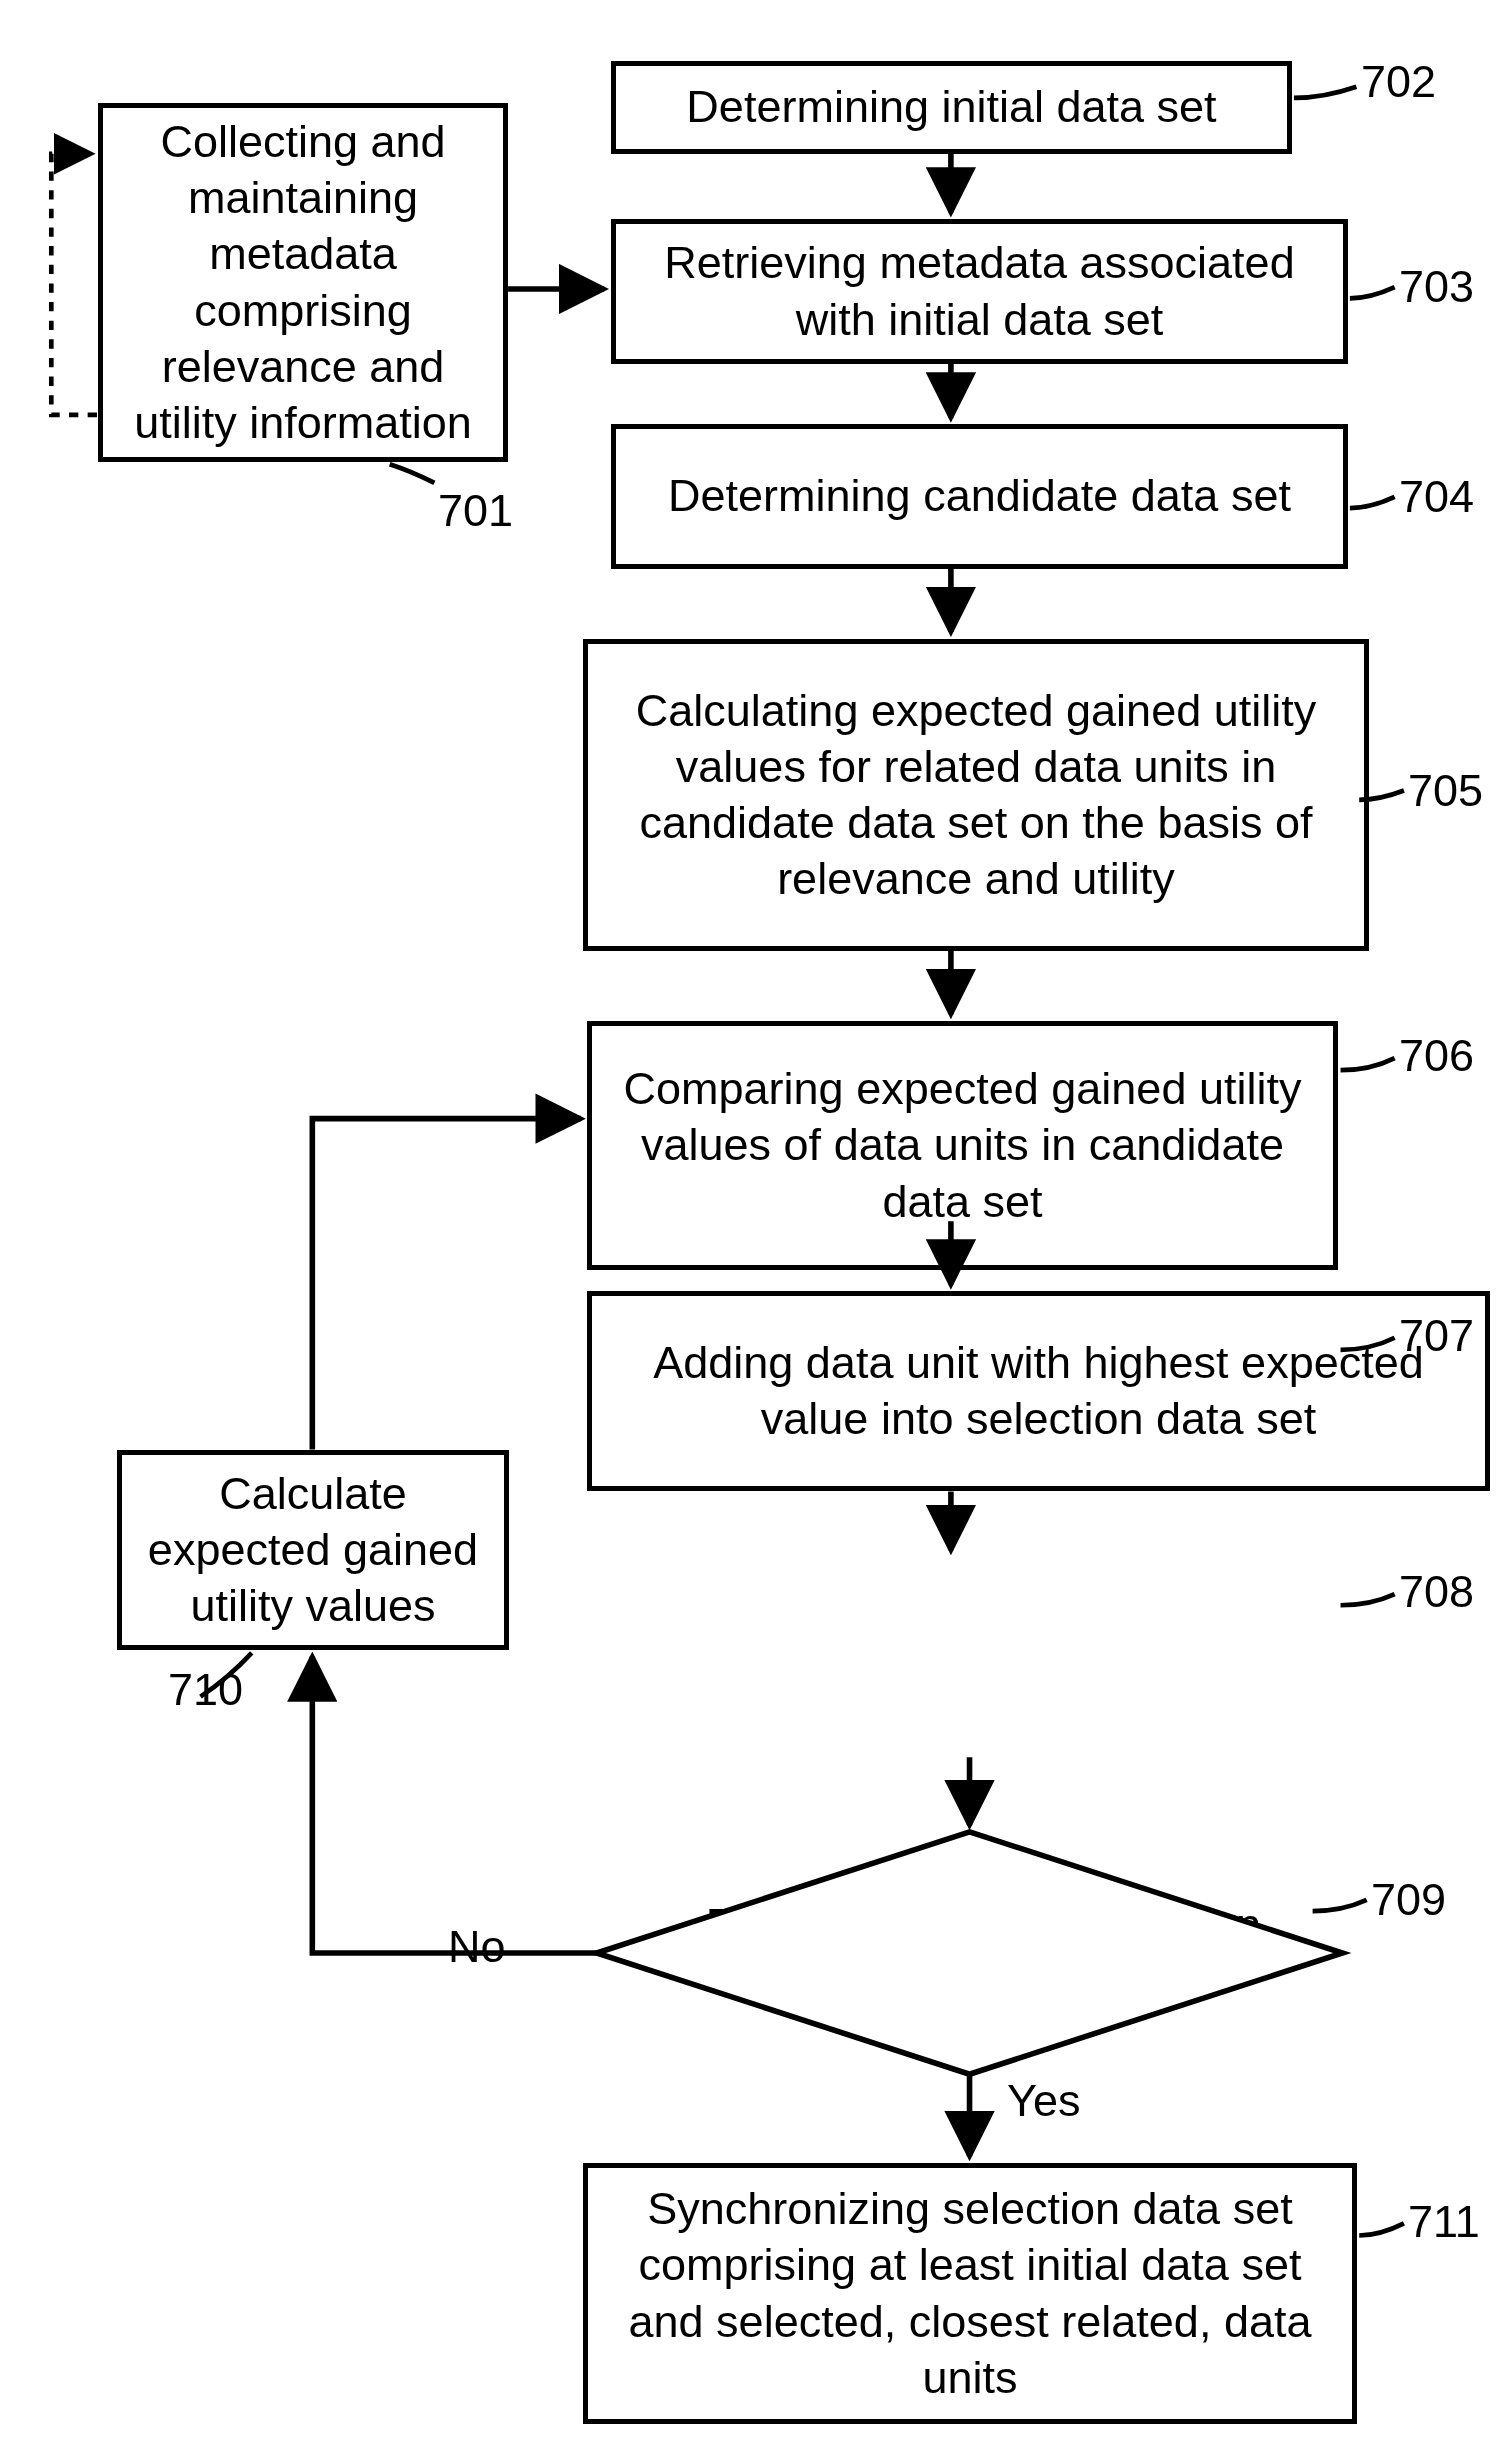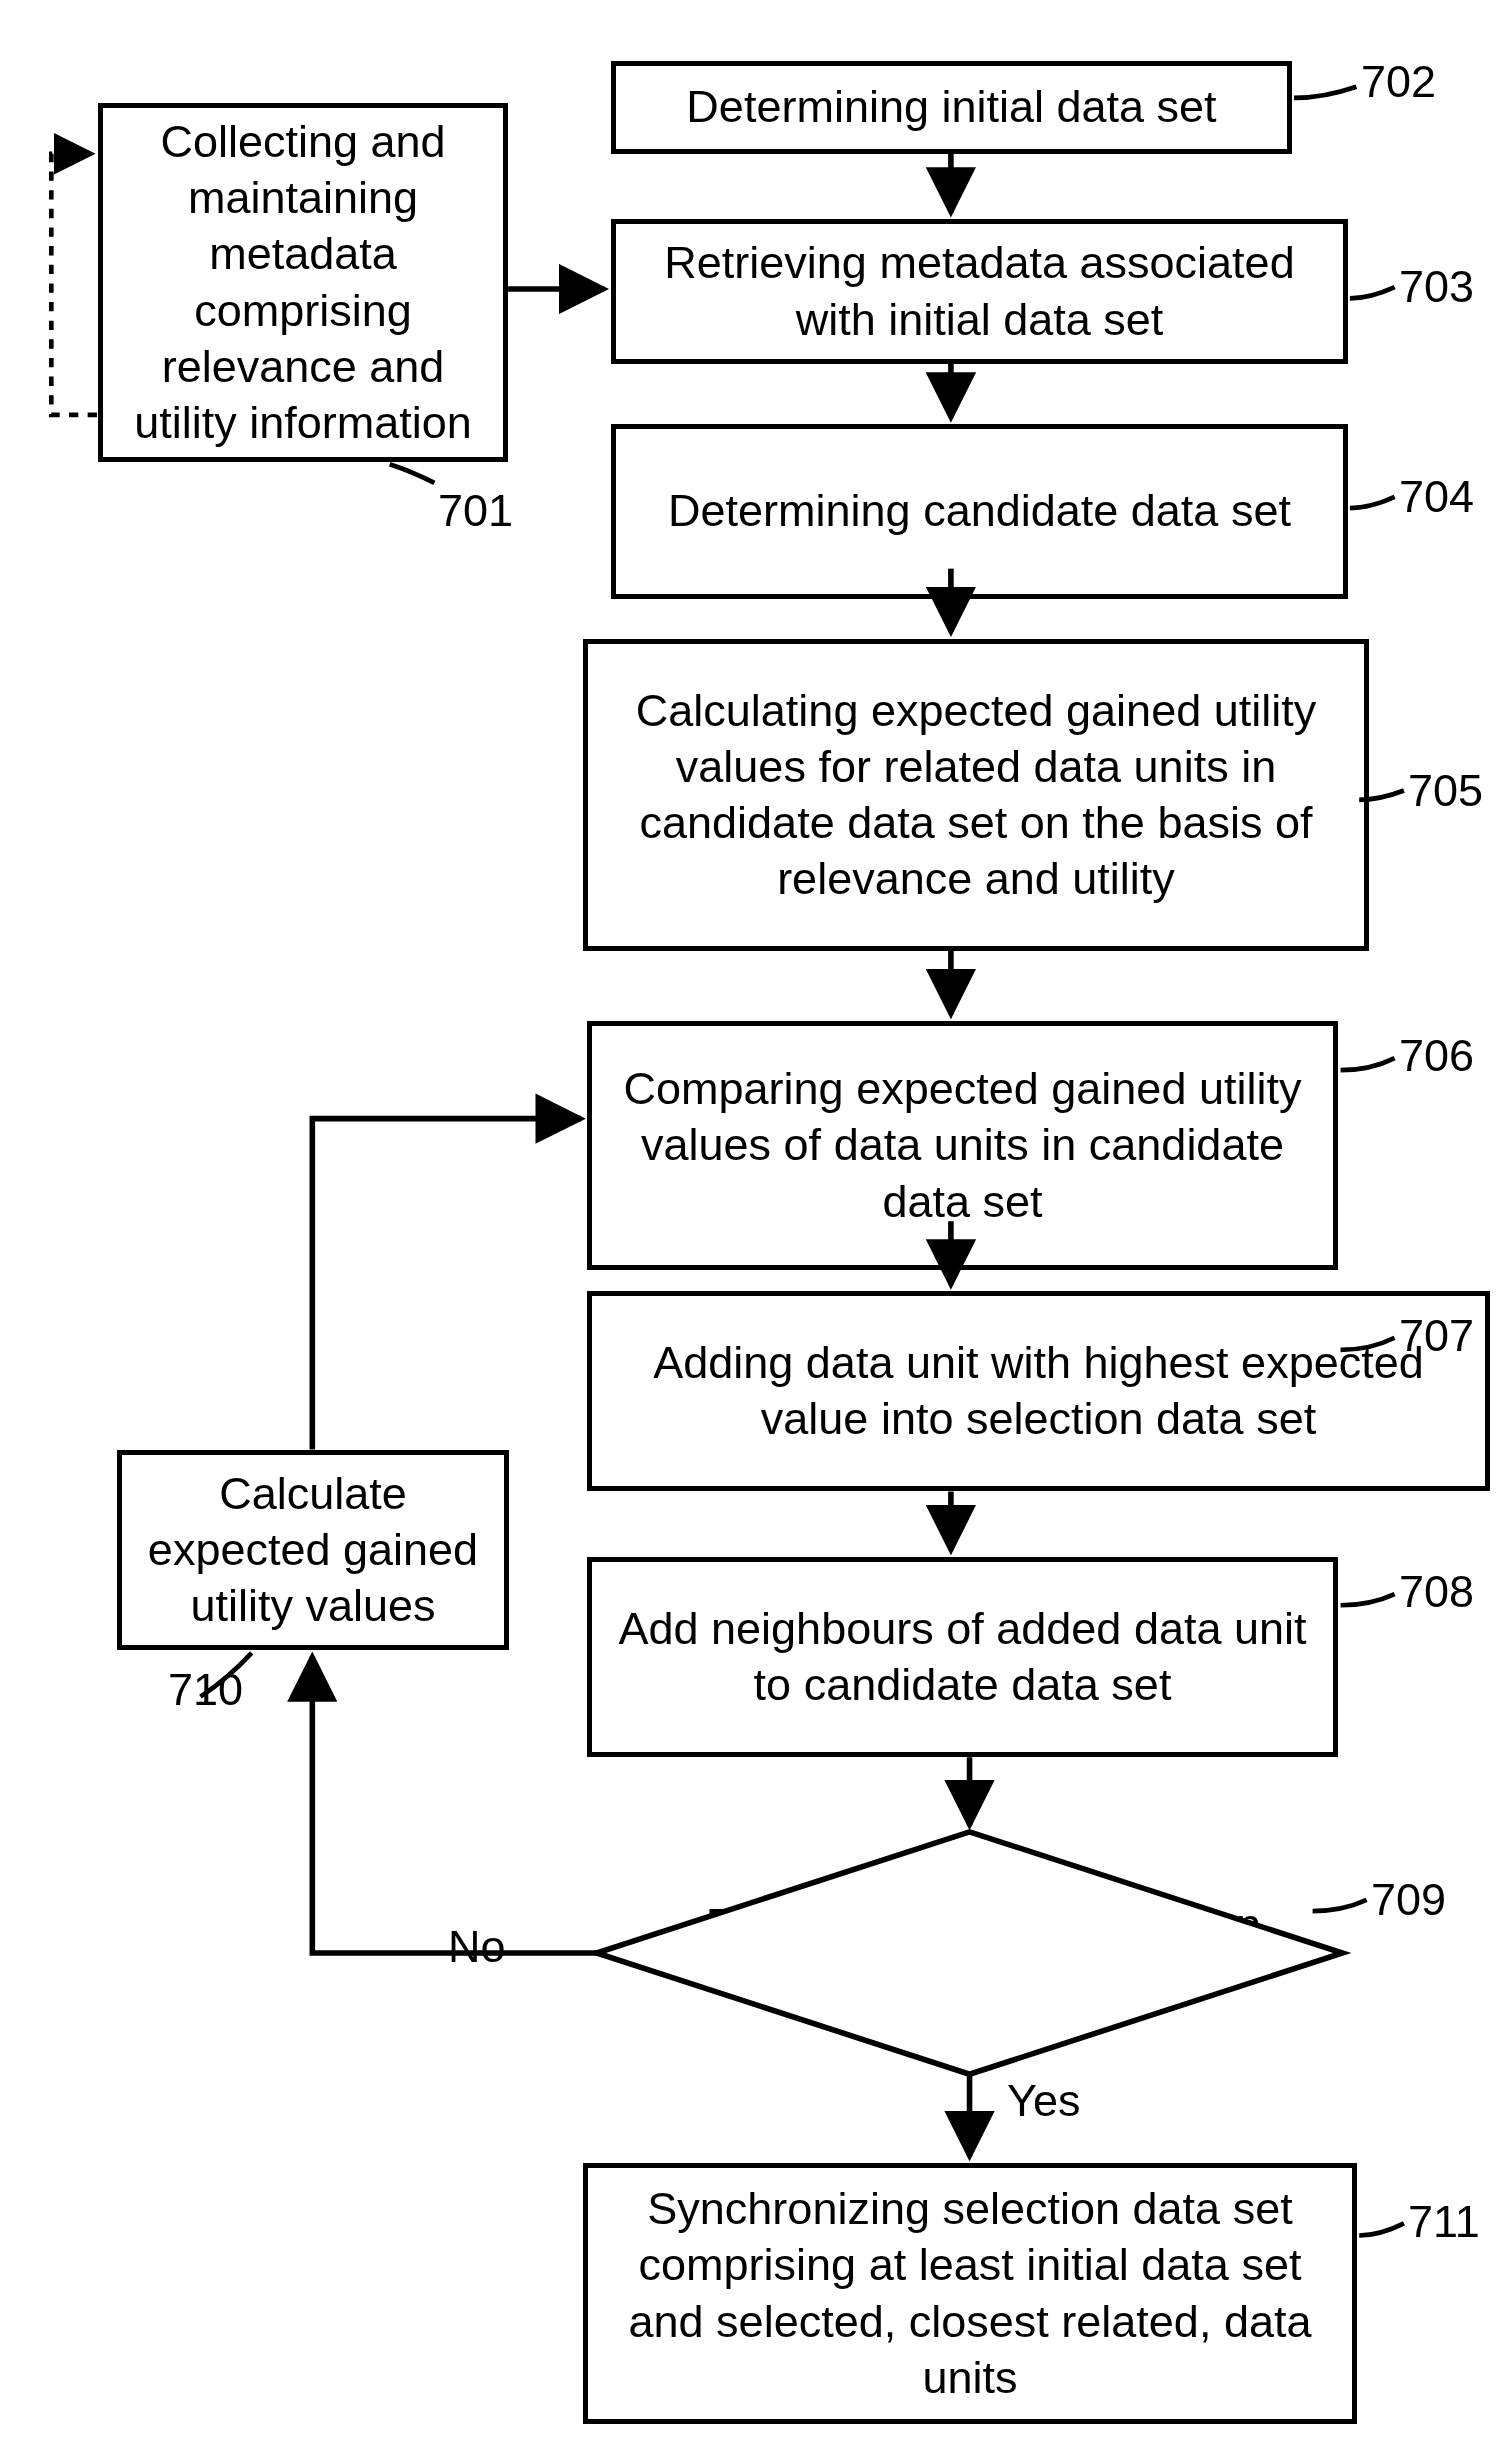--- a/index.html
+++ b/index.html
@@ -60,43 +60,40 @@
   <div class="fc-box" style="left:611px; top:61px; width:681px; height:93px;">
     <span>Determining initial data set</span>
   </div>
   <div class="ref-label" style="left:1361px; top:56px;">702</div>
 
   <div class="fc-box" style="left:611px; top:219px; width:737px; height:145px;">
     <span>Retrieving metadata associated with initial data set</span>
   </div>
   <div class="ref-label" style="left:1399px; top:261px;">703</div>
 
-  <div class="fc-box" style="left:611px; top:424px; width:737px; height:175px;">
+  <div class="fc-box" style="left:611px; top:424px; width:737px; height:145px;">
     <span>Determining candidate data set</span>
   </div>
   <div class="ref-label" style="left:1399px; top:471px;">704</div>
 
   <div class="fc-box" style="left:583px; top:639px; width:786px; height:312px;">
     <span>Calculating expected gained utility values for related data units in candidate data set on the basis of relevance and utility</span>
   </div>
   <div class="ref-label" style="left:1408px; top:765px;">705</div>
 
   <div class="fc-box" style="left:587px; top:1021px; width:751px; height:249px;">
     <span>Comparing expected gained utility values of data units in candidate data set</span>
   </div>
   <div class="ref-label" style="left:1399px; top:1030px;">706</div>
 
   <div class="fc-box" style="left:587px; top:1291px; width:903px; height:200px;">
     <span>Adding data unit with highest expected value into selection data set</span>
   </div>
   <div class="ref-label" style="left:1399px; top:1310px;">707</div>
 
-  <div class="fc-box" style="left:587px; top:1557px; width:751px; height:200px;">
-    <span>Add neighbours of added data unit to candidate data set</span>
-  </div>
   <div class="ref-label" style="left:1399px; top:1566px;">708</div>
 
   <div class="fc-box" style="left:117px; top:1450px; width:392px; height:200px;">
     <span>Calculate expected gained utility values</span>
   </div>
   <div class="ref-label" style="left:168px; top:1664px;">710</div>
 
   <div style="position:absolute; left:685px; top:1855px; width:597px; height:196px; display:flex; align-items:center; justify-content:center; text-align:center; font-size:45px; line-height:1.25;">
     <span>Predetermined end criterion reached?</span>
   </div>

